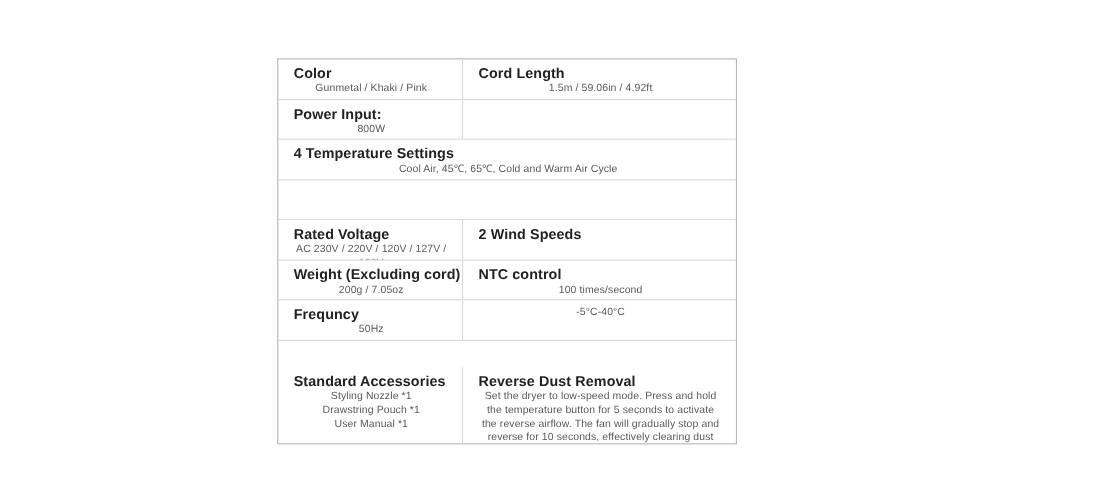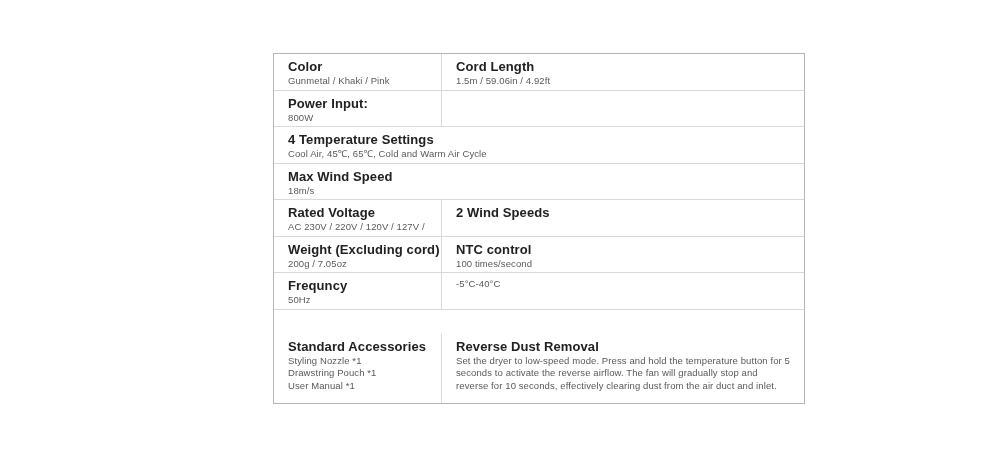--- a/index.html
+++ b/index.html
@@ -5,22 +5,22 @@
   * { margin: 0; padding: 0; box-sizing: border-box; }
   html, body {
     width: 1000px; height: 452px;
     background: #ffffff;
     font-family: "Liberation Sans", sans-serif;
     position: relative;
     overflow: hidden;
   }
   .spec-table {
     position: absolute;
-    left: 273px; top: 53px;
-    width: 532px;
+    left: 252px; top: 53px;
+    width: 418px;
     background: #ffffff;
     border: 1px solid #b5b5b5;
   }
   .spec-row {
     display: flex;
     height: 36.5px;
     border-bottom: 1px solid #d9d9d9;
   }
   .spec-row.tall { height: 69.5px; margin-top: 24px; }
   .spec-row:last-child { border-bottom: none; }
@@ -39,20 +39,21 @@
     color: #212121;
     line-height: 16px;
     letter-spacing: 0.1px;
     white-space: nowrap;
   }
   .cell-value {
     font-size: 9.5px;
     color: #595959;
     line-height: 12.5px;
     letter-spacing: 0.1px;
+    text-align: center;
   }
 </style>
 </head>
 <body>
 
 <div class="spec-table">
 
   <div class="spec-row">
     <div class="cell left">
       <div class="cell-title">Color</div>
@@ -72,24 +73,20 @@
   </div>
 
   <div class="spec-row">
     <div class="cell right">
       <div class="cell-title">4 Temperature Settings</div>
       <div class="cell-value">Cool Air, 45℃, 65℃, Cold and Warm Air Cycle</div>
     </div>
   </div>
 
   <div class="spec-row">
-    <div class="cell right">
-      <div class="cell-title">Max Wind Speed</div>
-      <div class="cell-value">18m/s</div>
-    </div>
   </div>
 
   <div class="spec-row">
     <div class="cell left">
       <div class="cell-title">Rated Voltage</div>
       <div class="cell-value">AC 230V / 220V / 120V / 127V / 100V</div>
     </div>
     <div class="cell right">
       <div class="cell-title">2 Wind Speeds</div>
     </div>

